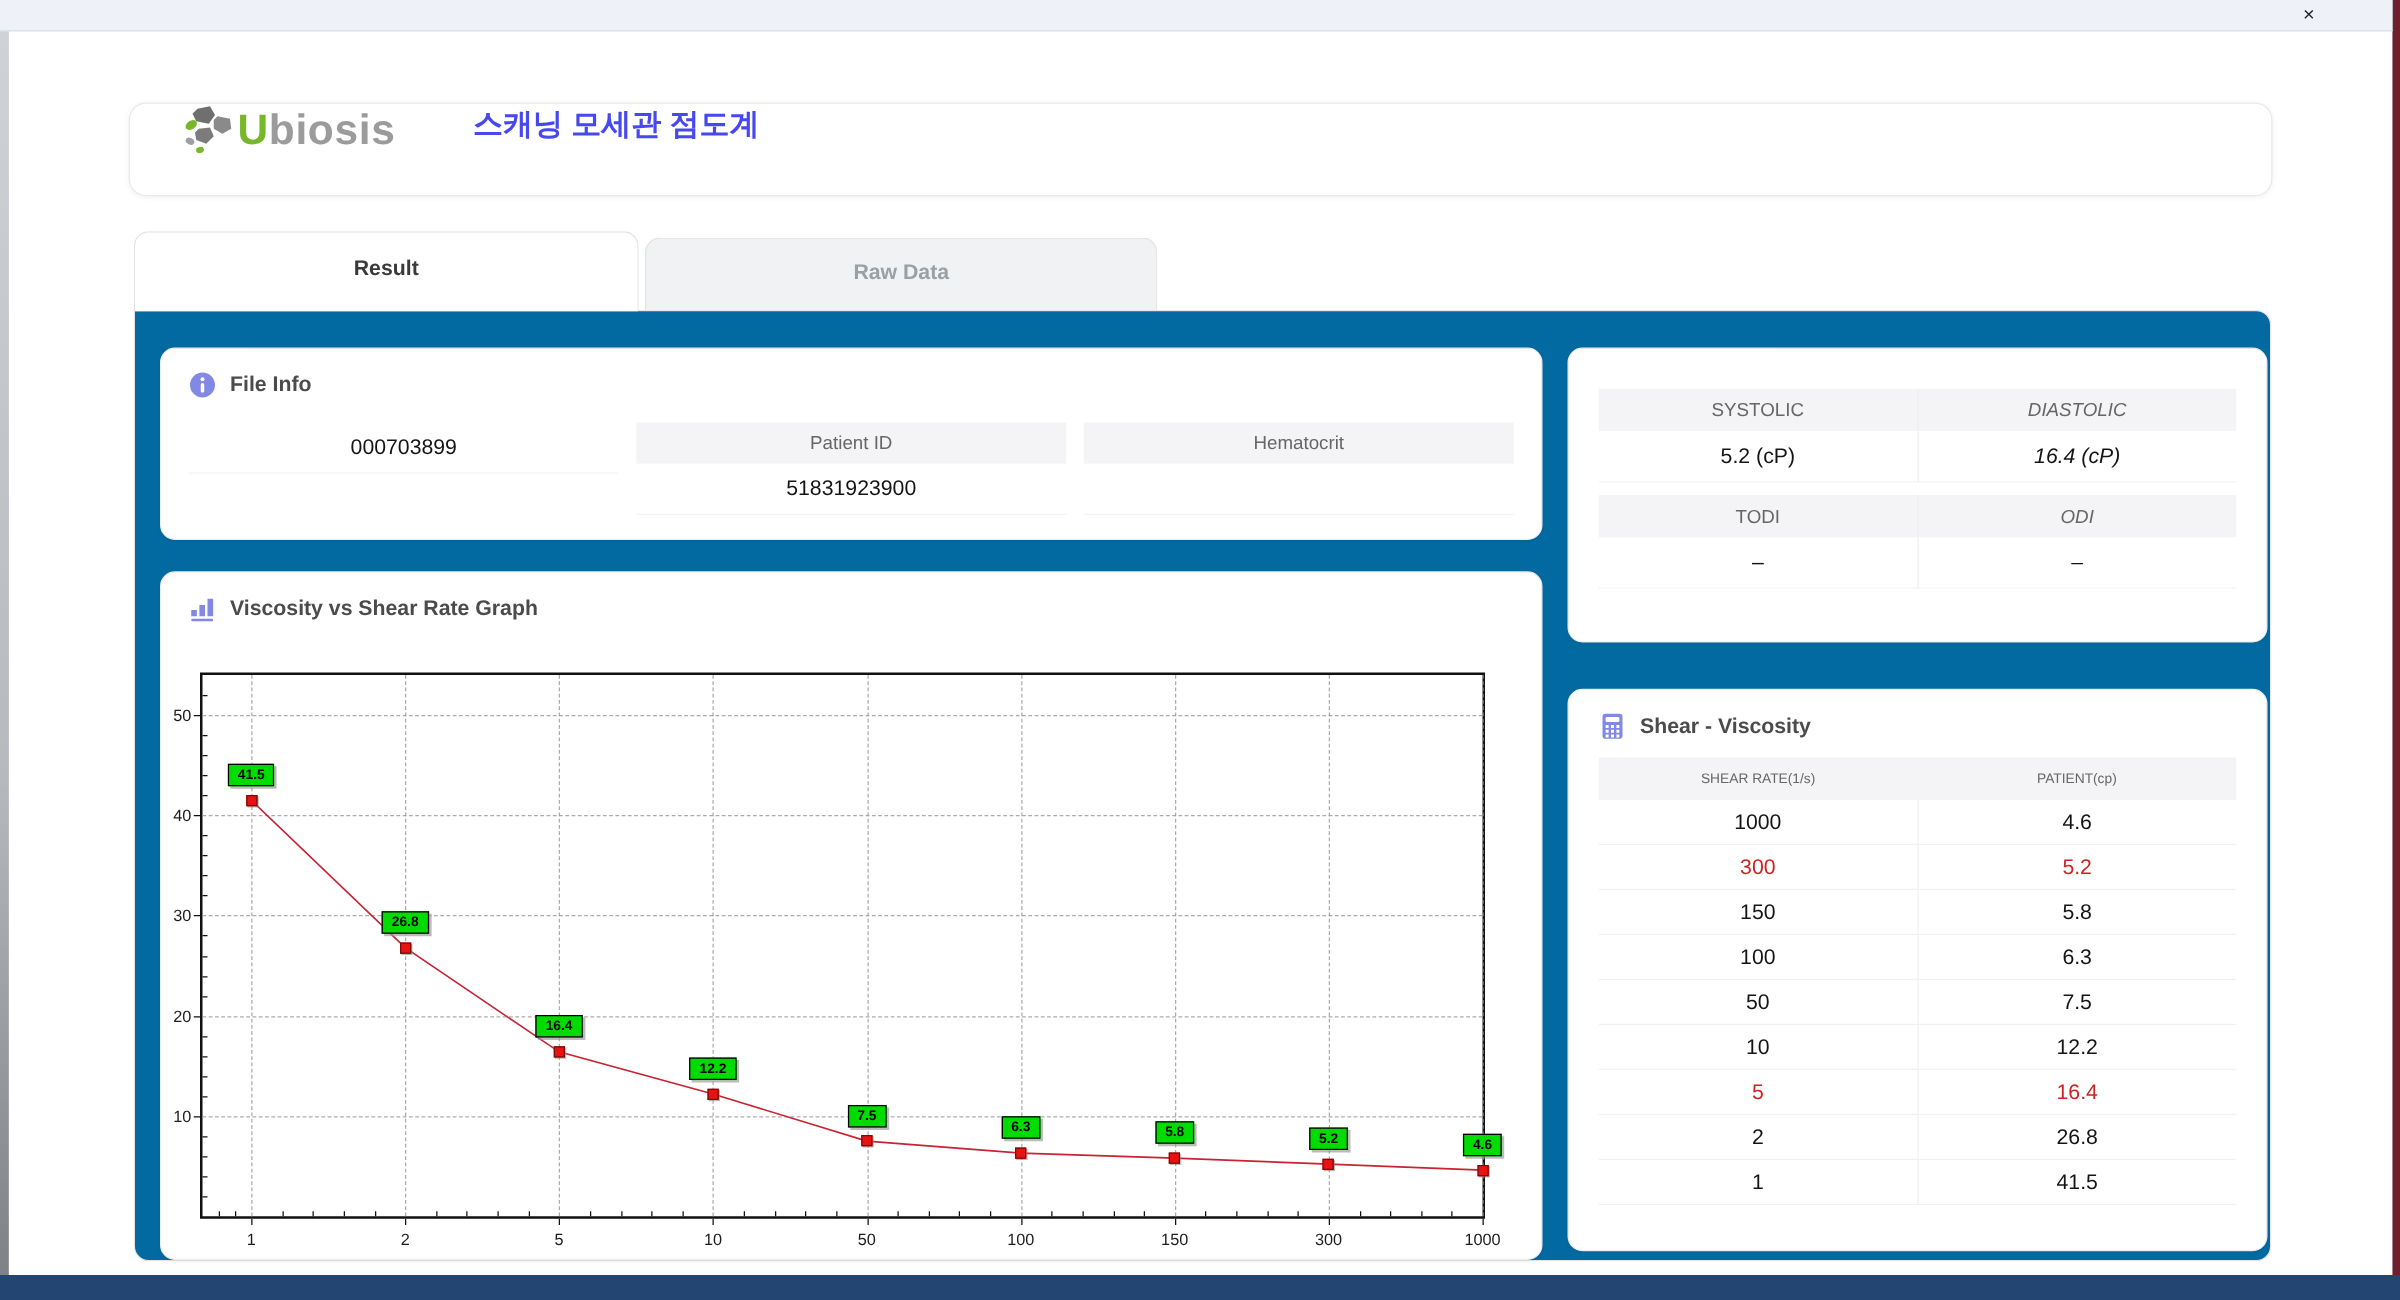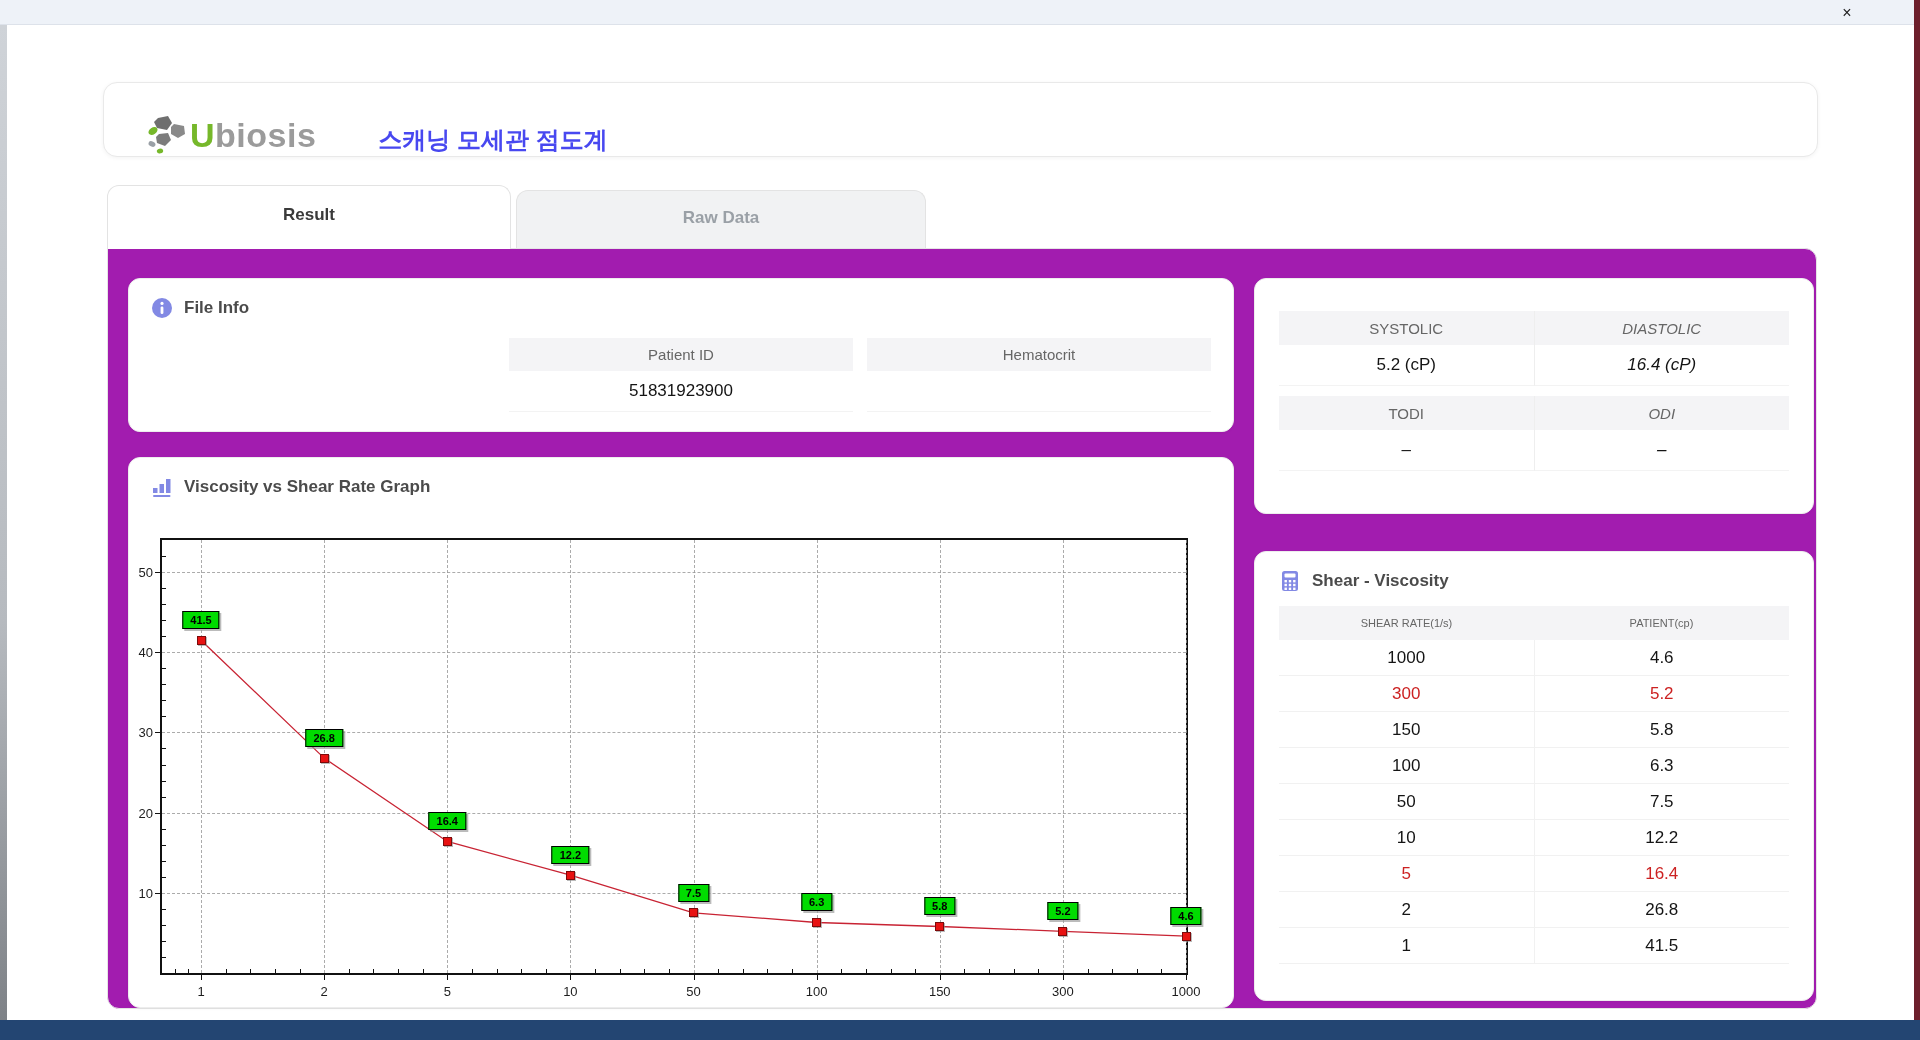--- a/index.html
+++ b/index.html
@@ -16,38 +16,38 @@
     text-align:center; line-height:21px; font-size:16px; color:#222; cursor:pointer;}
   .right-strip{ position:absolute; right:0; top:0; bottom:0; width:6px; background:#6d1f2c; z-index:40;}
   .left-strip{ position:absolute; left:0; top:25px; bottom:20px; width:7px;
     background:linear-gradient(180deg,#cfd3d8 0%,#b6babf 60%,#7e8287 100%); z-index:40;}
   .bottom-bar{ position:absolute; left:0; right:0; bottom:0; height:20px; background:#234572; z-index:45;}
   .app{ position:absolute; left:7px; top:25px; right:6px; bottom:20px; background:#fff; z-index:10;}
 
   
   .header-card{ position:absolute; left:96px; top:57px; width:1715px; height:75px;
     background:#fff; border:1px solid #e9e9e9; border-radius:14px;
-    box-shadow:0 1px 4px rgba(0,0,0,.05); display:flex; align-items:flex-end;}
+    box-shadow:0 1px 4px rgba(0,0,0,.05); display:flex; align-items:flex-start;}
   .logo{ display:flex; align-items:center; margin-left:40px; }
   .logo-text{ font-size:34px; font-weight:bold; letter-spacing:.5px; }
   .logo-u{ color:#76b82a; }
   .logo-rest{ color:#9b9b9b; font-weight:600;}
   .app-title{ margin-left:62px; font-size:24px; font-weight:bold; color:#4848f0; }
 
   
   .tab{ position:absolute; text-align:center; font-weight:bold; font-size:17px;
     border:1px solid #e3e3e3; border-bottom:none; border-radius:12px 12px 0 0; cursor:pointer;}
   .tab-result{ left:100px; top:160px; width:404px; height:64px; background:#fff;
     color:#3a3a3a; z-index:3; padding-top:19px;}
   .tab-raw{ left:509px; top:165px; width:410px; height:59px; background:#f1f2f3;
     color:#9aa0a6; z-index:1; padding-top:17px;}
 
   
   .panel{ position:absolute; left:100px; top:223px; width:1710px; height:761px;
-    background:#a21caf; border:1px solid #e5e5e5; border-radius:0 12px 12px 12px; z-index:2;}
+    background:#0369a1; border:1px solid #e5e5e5; border-radius:0 12px 12px 12px; z-index:2;}
   .card{ position:absolute; background:#fff; border:1px solid #ededed; border-radius:12px;
     box-shadow:0 1px 3px rgba(0,0,0,.04);}
   .card-title{ display:flex; align-items:center; gap:11px; font-size:17px; font-weight:bold; color:#4b4b4b;}
   .icon{ display:inline-flex; align-items:center; justify-content:center; }
 
   
   .fileinfo-card{ left:20px; top:29px; width:1106px; height:154px; padding:18px 22px;}
   .fi-fields{ display:flex; gap:14px; margin-top:19px;}
   .fi-col{ flex:1; }
   .fi-label{ height:33px; background:#f4f4f6; color:#666; font-size:15px;
@@ -138,20 +138,21 @@
           <svg width="22" height="22" viewBox="0 0 22 22">
             <circle cx="11" cy="11" r="10" fill="#8289e4"></circle>
             <circle cx="11" cy="6.4" r="1.6" fill="#fff"></circle>
             <rect x="9.6" y="9.4" width="2.8" height="7.6" rx="1.3" fill="#fff"></rect>
           </svg>
         </span>
         <span>File Info</span>
       </div>
       <div class="fi-fields">
           <div class="fi-col">
+            <div class="fi-value">000703899</div>
           </div>
           <div class="fi-col">
             <div class="fi-label">Patient ID</div>
             <div class="fi-value">51831923900</div>
           </div>
           <div class="fi-col">
             <div class="fi-label">Hematocrit</div>
             <div class="fi-value"></div>
           </div>
         </div>

